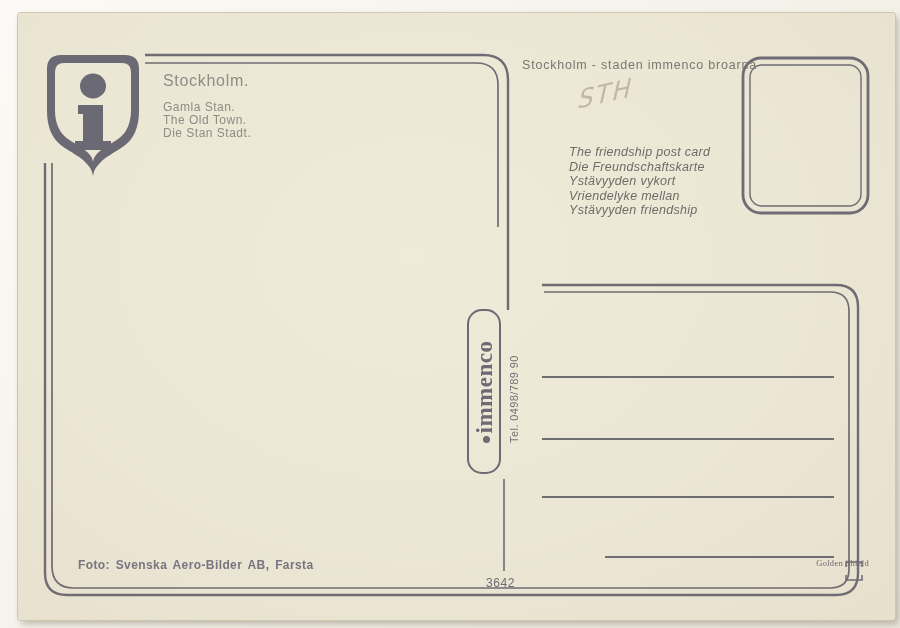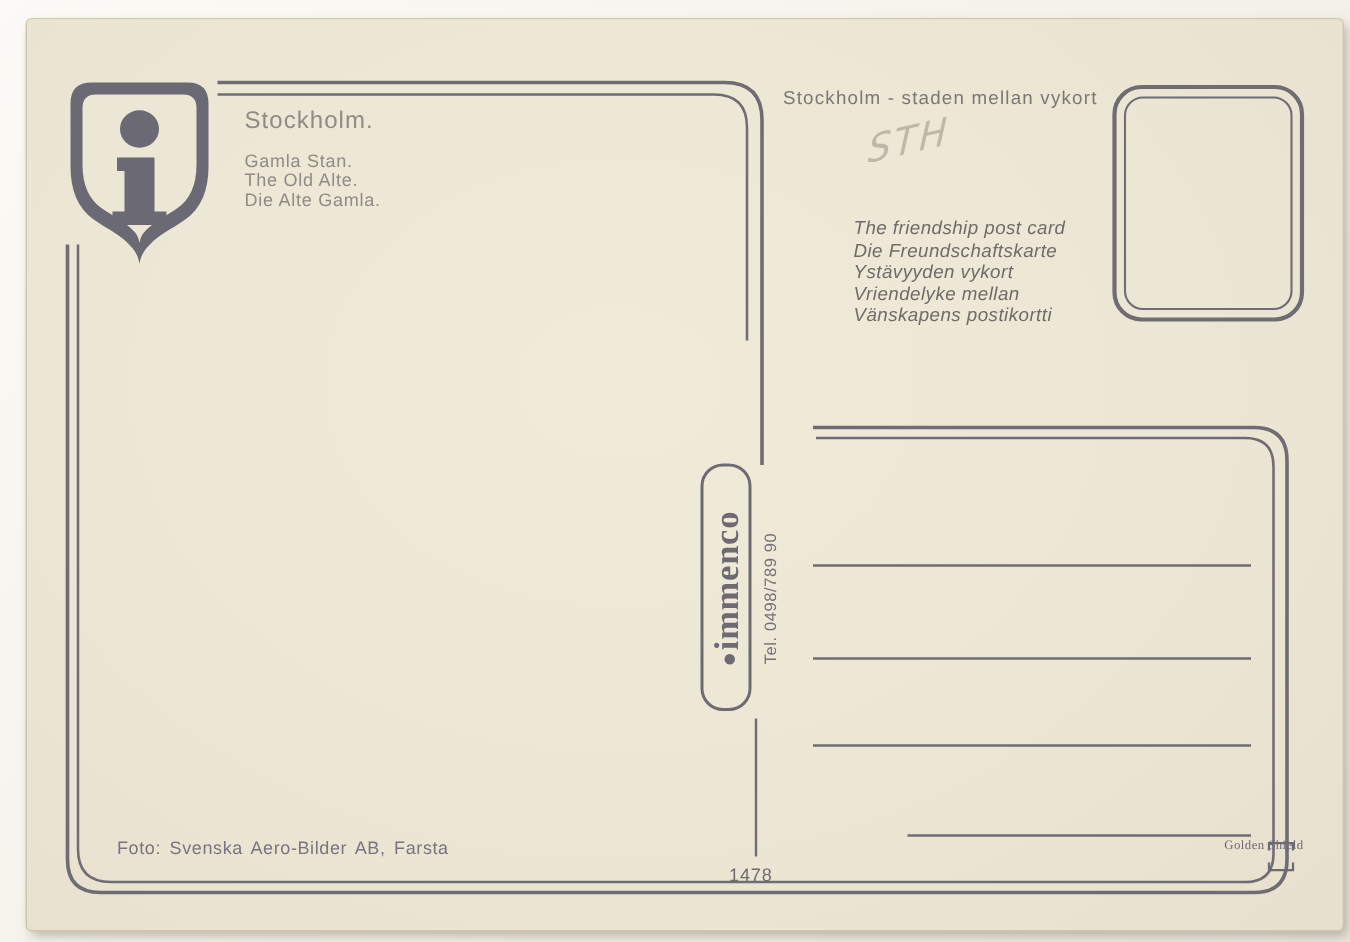--- a/index.html
+++ b/index.html
@@ -14,21 +14,21 @@
   .abs{position:absolute;}
   
   .info-title{left:145px;top:59px;font-size:16px;letter-spacing:.7px;color:#8f8b85;}
   .info-lines{left:145px;top:88px;font-size:12px;line-height:12.8px;letter-spacing:.5px;color:#8f8b85;}
   .main-title{left:504px;top:45px;font-size:12.5px;letter-spacing:.8px;color:#7b7772;}
   .pencil-note{left:560px;top:66px;font-size:25px;font-style:italic;color:#b4ad9f;
     letter-spacing:2px;transform:rotate(-13deg) skewX(-16deg);opacity:.8;
     font-family:"DejaVu Sans",sans-serif;}
   .greeting{left:551px;top:108px;font-size:12.5px;font-style:italic;line-height:14.6px;
     letter-spacing:.3px;color:#6f6c68;margin-top:24px;}
-  .photo-credit{left:60px;top:545px;font-size:12px;letter-spacing:.4px;word-spacing:2px;color:#797580;}
+  .photo-credit{left:60px;top:545px;font-size:12px;letter-spacing:.4px;word-spacing:2px;color:#797580;font-weight:bold;}
   .card-number{left:468px;top:563px;font-size:12px;letter-spacing:.6px;color:#6f6c74;}
   .rot{transform:rotate(-90deg);transform-origin:left top;}
   .immenco-text{left:452px;top:459px;width:160px;height:29px;line-height:29px;text-align:center;
     font-family:"Liberation Serif",serif;font-weight:bold;font-size:23px;letter-spacing:.5px;color:#6d6a73;}
   .logo-dot{display:inline-block;width:7px;height:7px;border-radius:50%;background:#6d6a73;
     margin-right:3px;vertical-align:2px;}
   .tel-text{left:489px;top:441px;width:110px;height:15px;line-height:15px;text-align:center;
     font-size:11px;letter-spacing:.4px;color:#74707a;}
   .golden-shield{left:775px;top:544px;width:80px;height:30px;}
   .golden-shield .gs-text{position:absolute;left:4px;top:1px;width:72px;text-align:right;
@@ -73,41 +73,41 @@
              C64,92 56,96 51,102 C49,104.5 48.6,106 48,109
              C47.4,106 47,104.5 45,102 C40,96 32,92 23,86
              Q10,77 10,57 V19 Q10,10 19,10 Z" fill="#ece6d5"></path>
     <ellipse cx="48" cy="33" rx="13" ry="12.5" fill="#6b6974"></ellipse>
     <path d="M33,52 H58 V88 H66 V97 H30 V88 H38 V61 H33 Z" fill="#6b6974"></path>
   </svg>
 
   <div class="abs info-title">Stockholm.</div>
   <div class="abs info-lines">
     <div>Gamla Stan.</div>
-    <div>The Old Alte.</div>
-    <div>Die Alte Gamla.</div>
+    <div>The Old Town.</div>
+    <div>Die Stan Stadt.</div>
   </div>
 
-  <div class="abs main-title">Stockholm - staden mellan vykort</div>
+  <div class="abs main-title">Stockholm - staden immenco broarna</div>
 
   <div class="abs pencil-note">STH</div>
 
   <div class="abs greeting">
     <div>The friendship post card</div>
     <div>Die Freundschaftskarte</div>
     <div>Ystävyyden vykort</div>
     <div>Vriendelyke mellan</div>
-    <div>Vänskapens postikortti</div>
+    <div>Ystävyyden friendship</div>
   </div>
 
   <div class="abs rot immenco-text">
     <span class="logo-dot"></span><span>immenco</span>
   </div>
   <div class="abs rot tel-text">Tel. 0498/789 90</div>
 
   <div class="abs photo-credit">Foto: Svenska Aero-Bilder AB, Farsta</div>
-  <div class="abs card-number">1478</div>
+  <div class="abs card-number">3642</div>
 
   <div class="abs golden-shield">
     <div class="gs-text">Golden Shield</div>
   </div>
 
 </div>
 
 </body></html>

